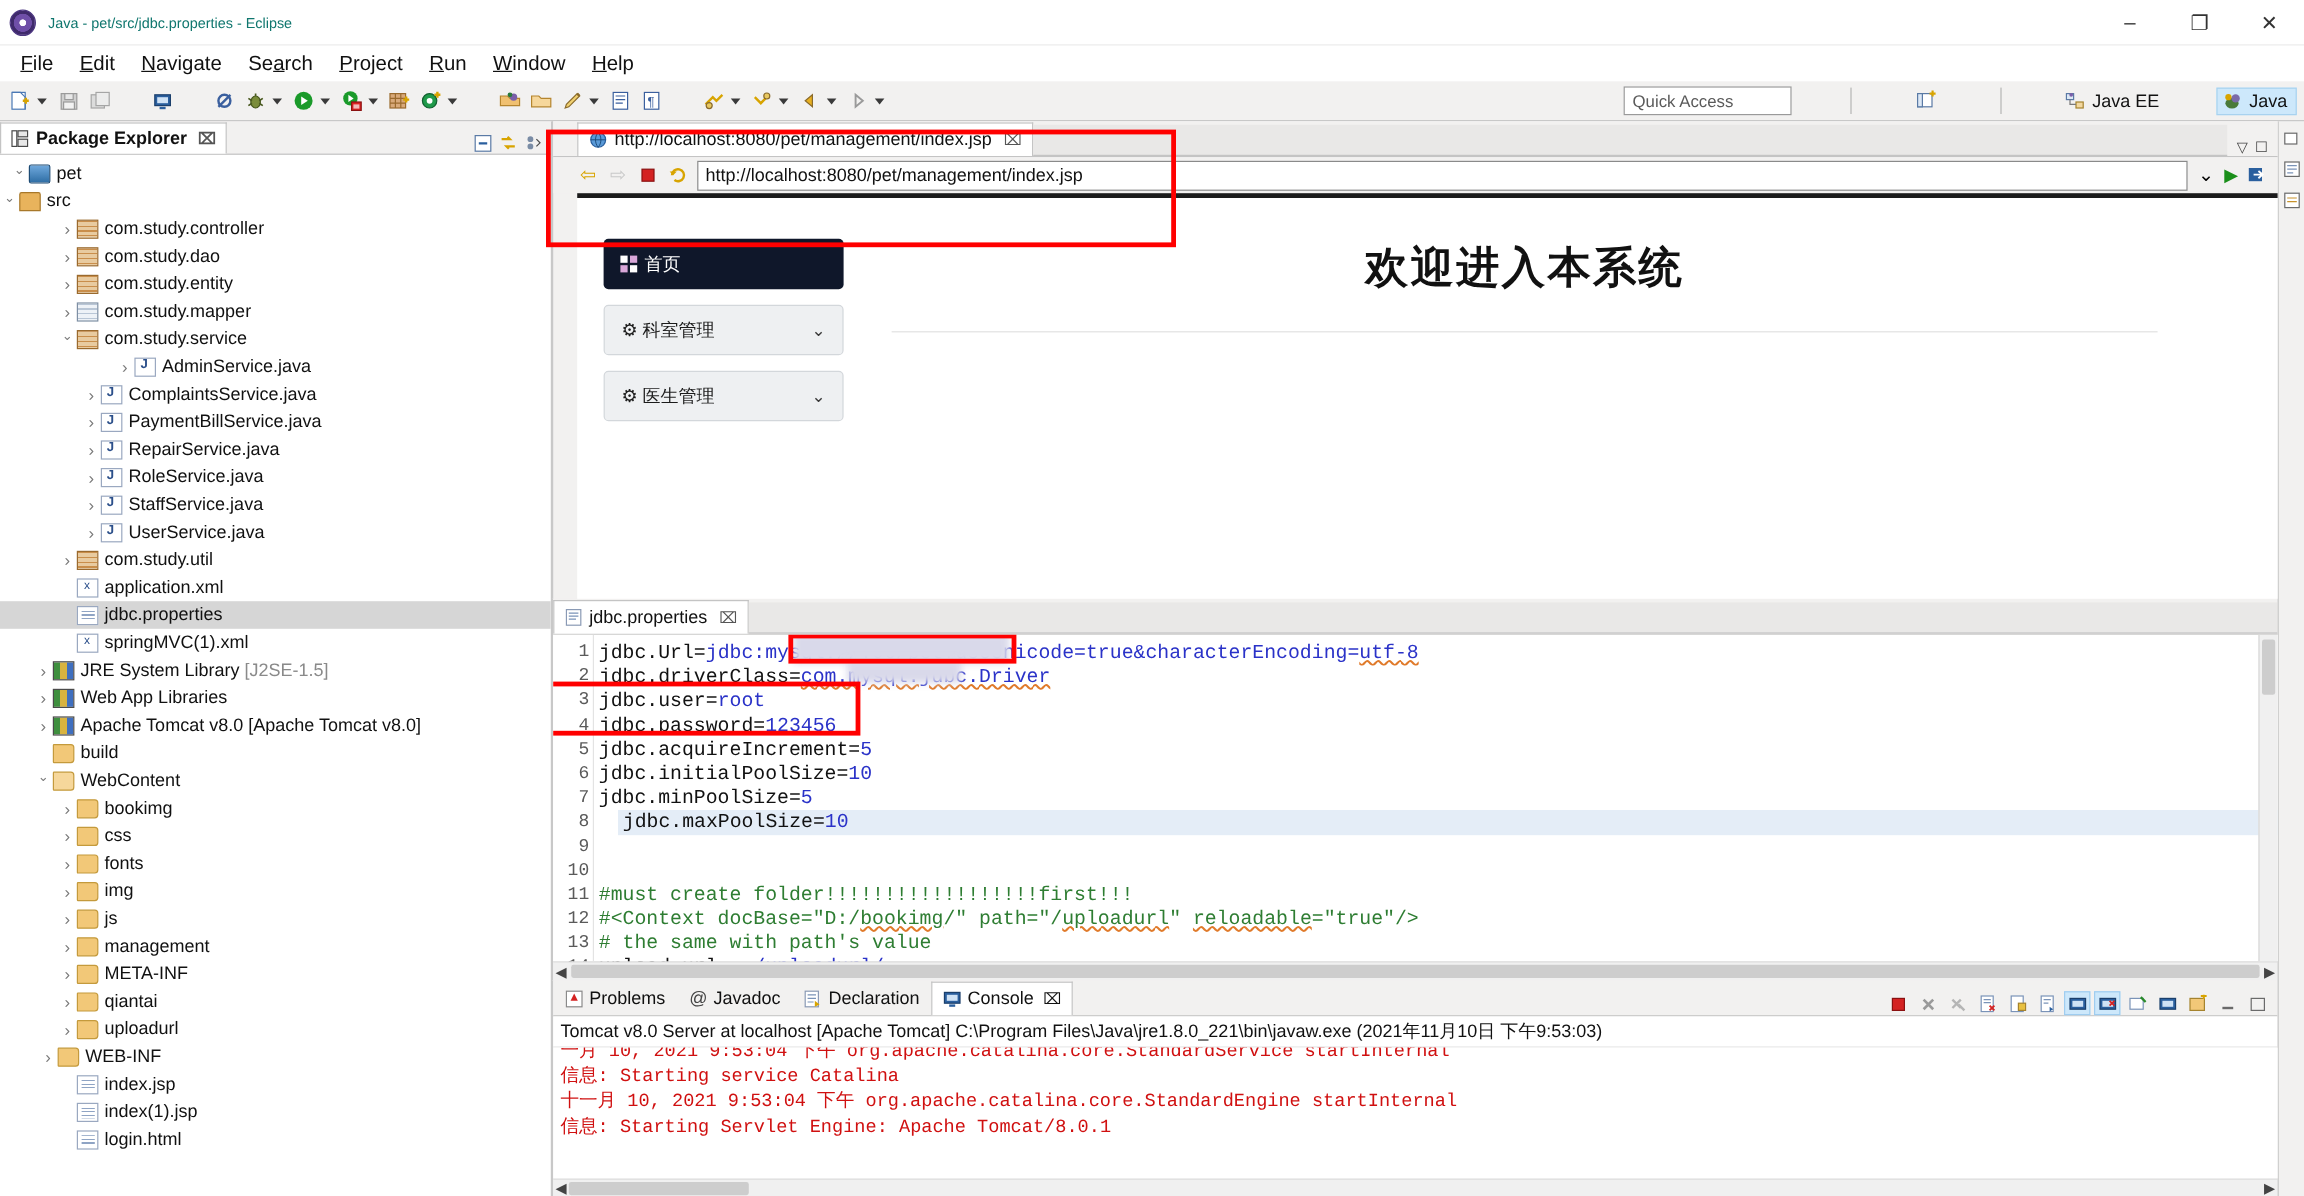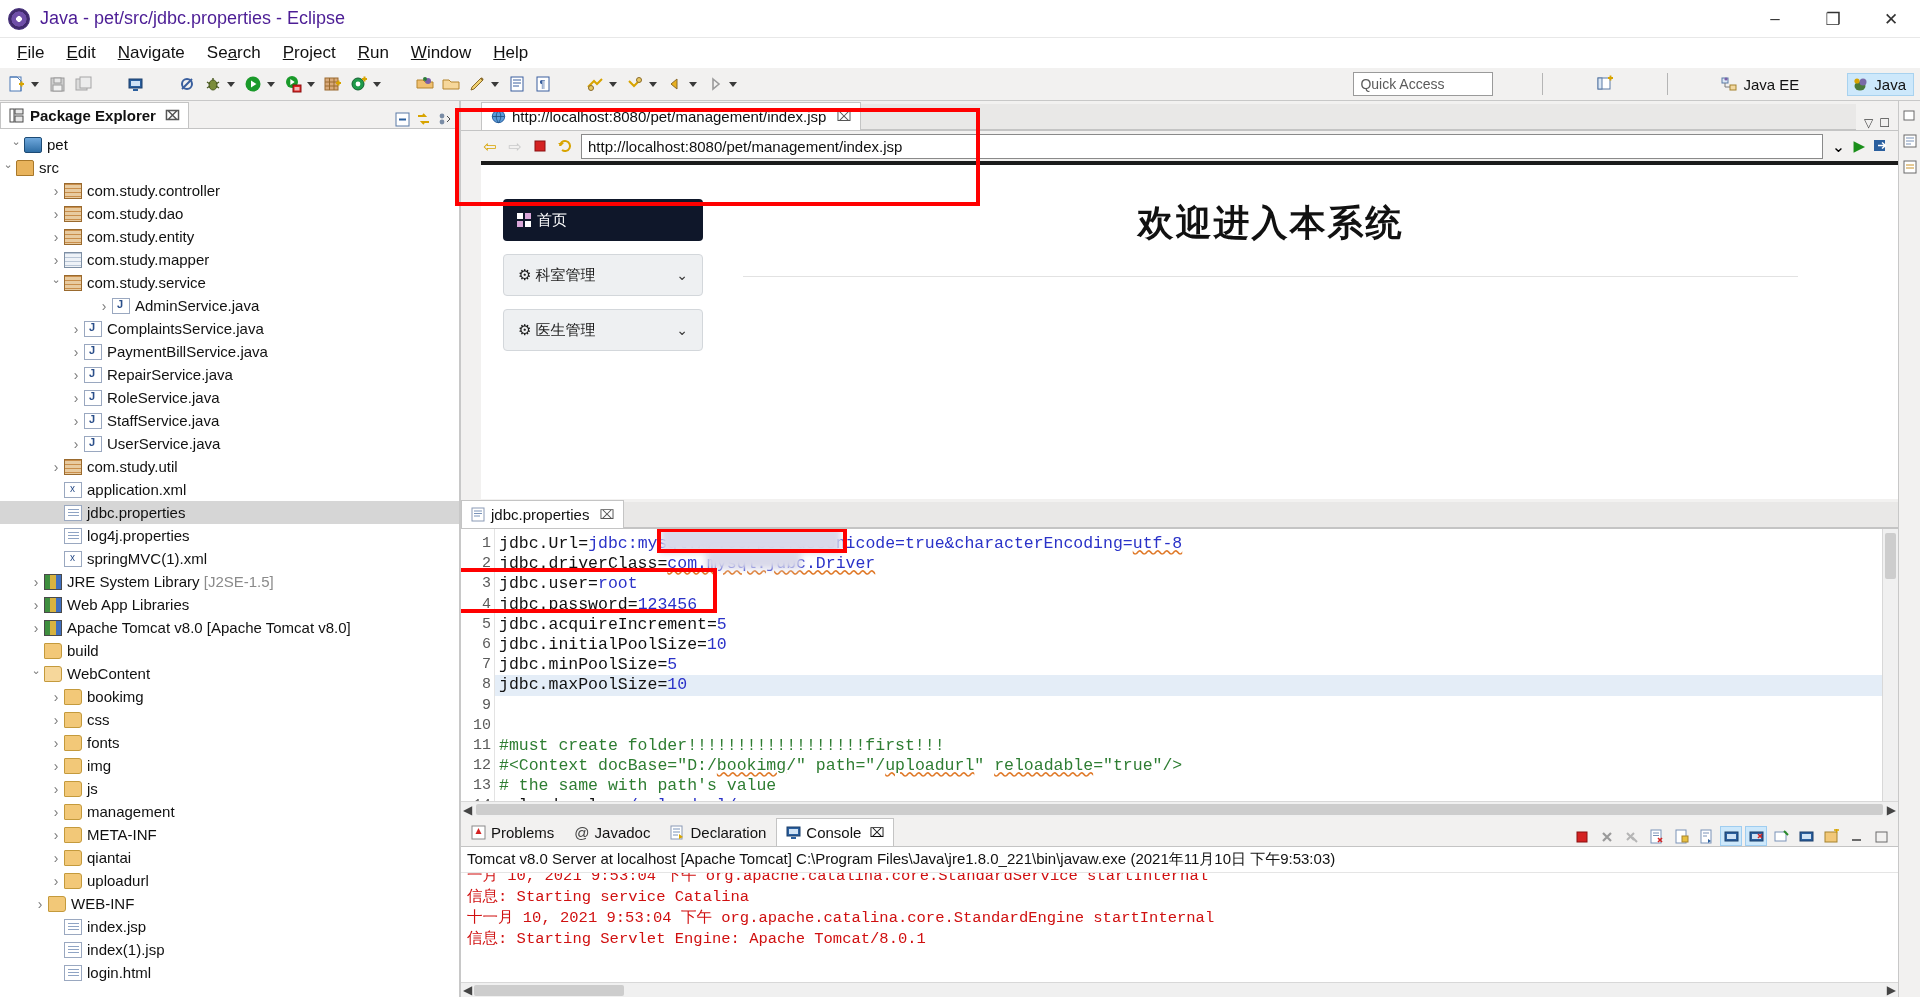--- a/index.html
+++ b/index.html
@@ -12,21 +12,21 @@
   .titlebar {
     height: 38px; background: #ffffff; display: flex; align-items: center;
     border-bottom: 1px solid #e8e8e8;
   }
   .titlebar .app-icon {
     width: 22px; height: 22px; margin: 0 10px 0 8px; flex: none;
     border-radius: 50%;
     background: radial-gradient(circle at 50% 50%, #ffffff 0 18%, #6f4fa8 22% 52%, #3f2a6b 55% 75%, #8a7ab5 78% 100%);
     border: 1px solid #4b3580;
   }
-  .titlebar .title { font-size: 18px; color: #4c1d95; }
+  .titlebar .title { font-size: 12px; color: #0f766e; }
   .titlebar .win-btns { margin-left: auto; display: flex; height: 100%; }
   .titlebar .win-btns div {
     width: 58px; height: 38px; display: flex; align-items: center; justify-content: center;
     font-size: 17px; color: #333;
   }
   .titlebar .win-btns div.close-btn { color: #333; }
 
   
   .menubar { height: 30px; background: #fff; display: flex; align-items: center; padding-left: 6px; }
   .menubar .mi {
@@ -142,21 +142,21 @@
   .redbox { position: absolute; border: 4px solid #ff0000; pointer-events: none; }
 
   
   .code-part { flex: 1; display: flex; flex-direction: column; border-left: 1px solid #c8c8c8; min-height: 0; }
   .code-area { flex: 1; background: #fff; display: flex; position: relative; overflow: hidden;
                font-family: "Liberation Mono", monospace; font-size: 16.5px; }
   .gutter { width: 34px; background: #fff; text-align: right; padding-top: 5px;
             color: #5a5a5a; font-size: 15px; line-height: 20.2px; border-right: 1px solid #e3e3e3; }
   .code-lines { flex: 1; padding-top: 5px; line-height: 20.2px; white-space: pre; position: relative; }
   .cl { height: 20.2px; padding-left: 4px; }
-  .cl.hl { background: #e4edf7; }
+  .cl.hl { background: #e4edf7; margin-left: 20px; }
   .k { color: #111; } .v { color: #2a32c8; } .cmt { color: #2e7d32; }
   .sq { text-decoration: underline; text-decoration-style: wavy; text-decoration-color: #e07a2a; }
   .blurmask { position: absolute; background: #d9d9ea; filter: blur(3px); }
   .vscroll { width: 16px; background: #f0f0f0; border-left: 1px solid #d8d8d8; position: relative; }
   .vthumb { position: absolute; left: 2px; right: 2px; background: #cdcdcd; border-radius: 2px; }
   .hscroll { height: 16px; background: #f0f0f0; border-top: 1px solid #d8d8d8; display: flex;
              align-items: center; justify-content: space-between; padding: 0 2px; }
   .hthumb { height: 11px; background: #cdcdcd; border-radius: 2px; }
 
   
@@ -487,25 +487,20 @@
         </div>
         <div class="row" style="padding-left: 48px;">
           <span class="arrow "></span>
           <span class="ti ic-xml"></span>
           <span class="tlabel">application.xml</span>
         </div>
         <div class="row selected" style="padding-left: 48px;">
           <span class="arrow "></span>
           <span class="ti ic-file"></span>
           <span class="tlabel">jdbc.properties</span>
-        </div>
-        <div class="row" style="padding-left: 48px;">
-          <span class="arrow "></span>
-          <span class="ti ic-file"></span>
-          <span class="tlabel">log4j.properties</span>
         </div>
         <div class="row" style="padding-left: 48px;">
           <span class="arrow "></span>
           <span class="ti ic-xml"></span>
           <span class="tlabel">springMVC(1).xml</span>
         </div>
         <div class="row" style="padding-left: 28px;">
           <span class="arrow closed"></span>
           <span class="ti ic-lib"></span>
           <span class="tlabel">JRE System Library<span class="dim"> [J2SE-1.5]</span></span>

